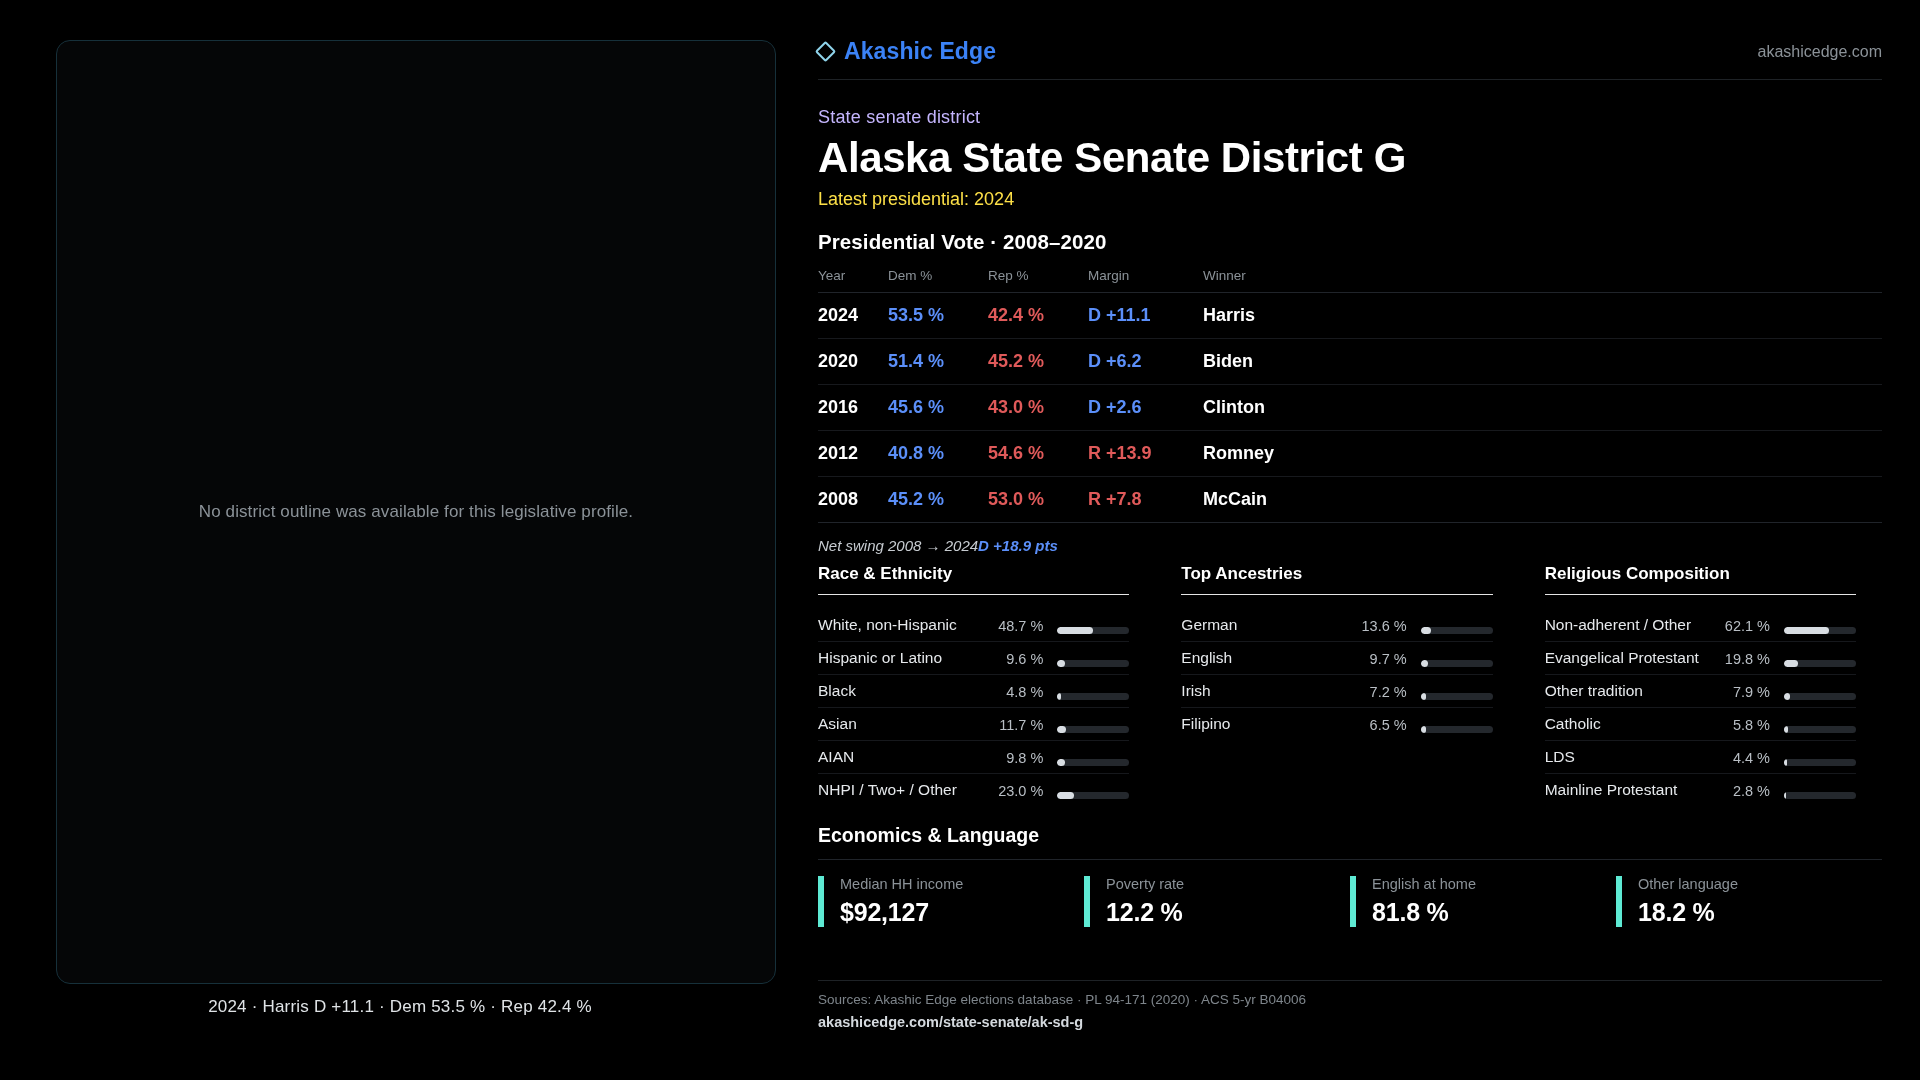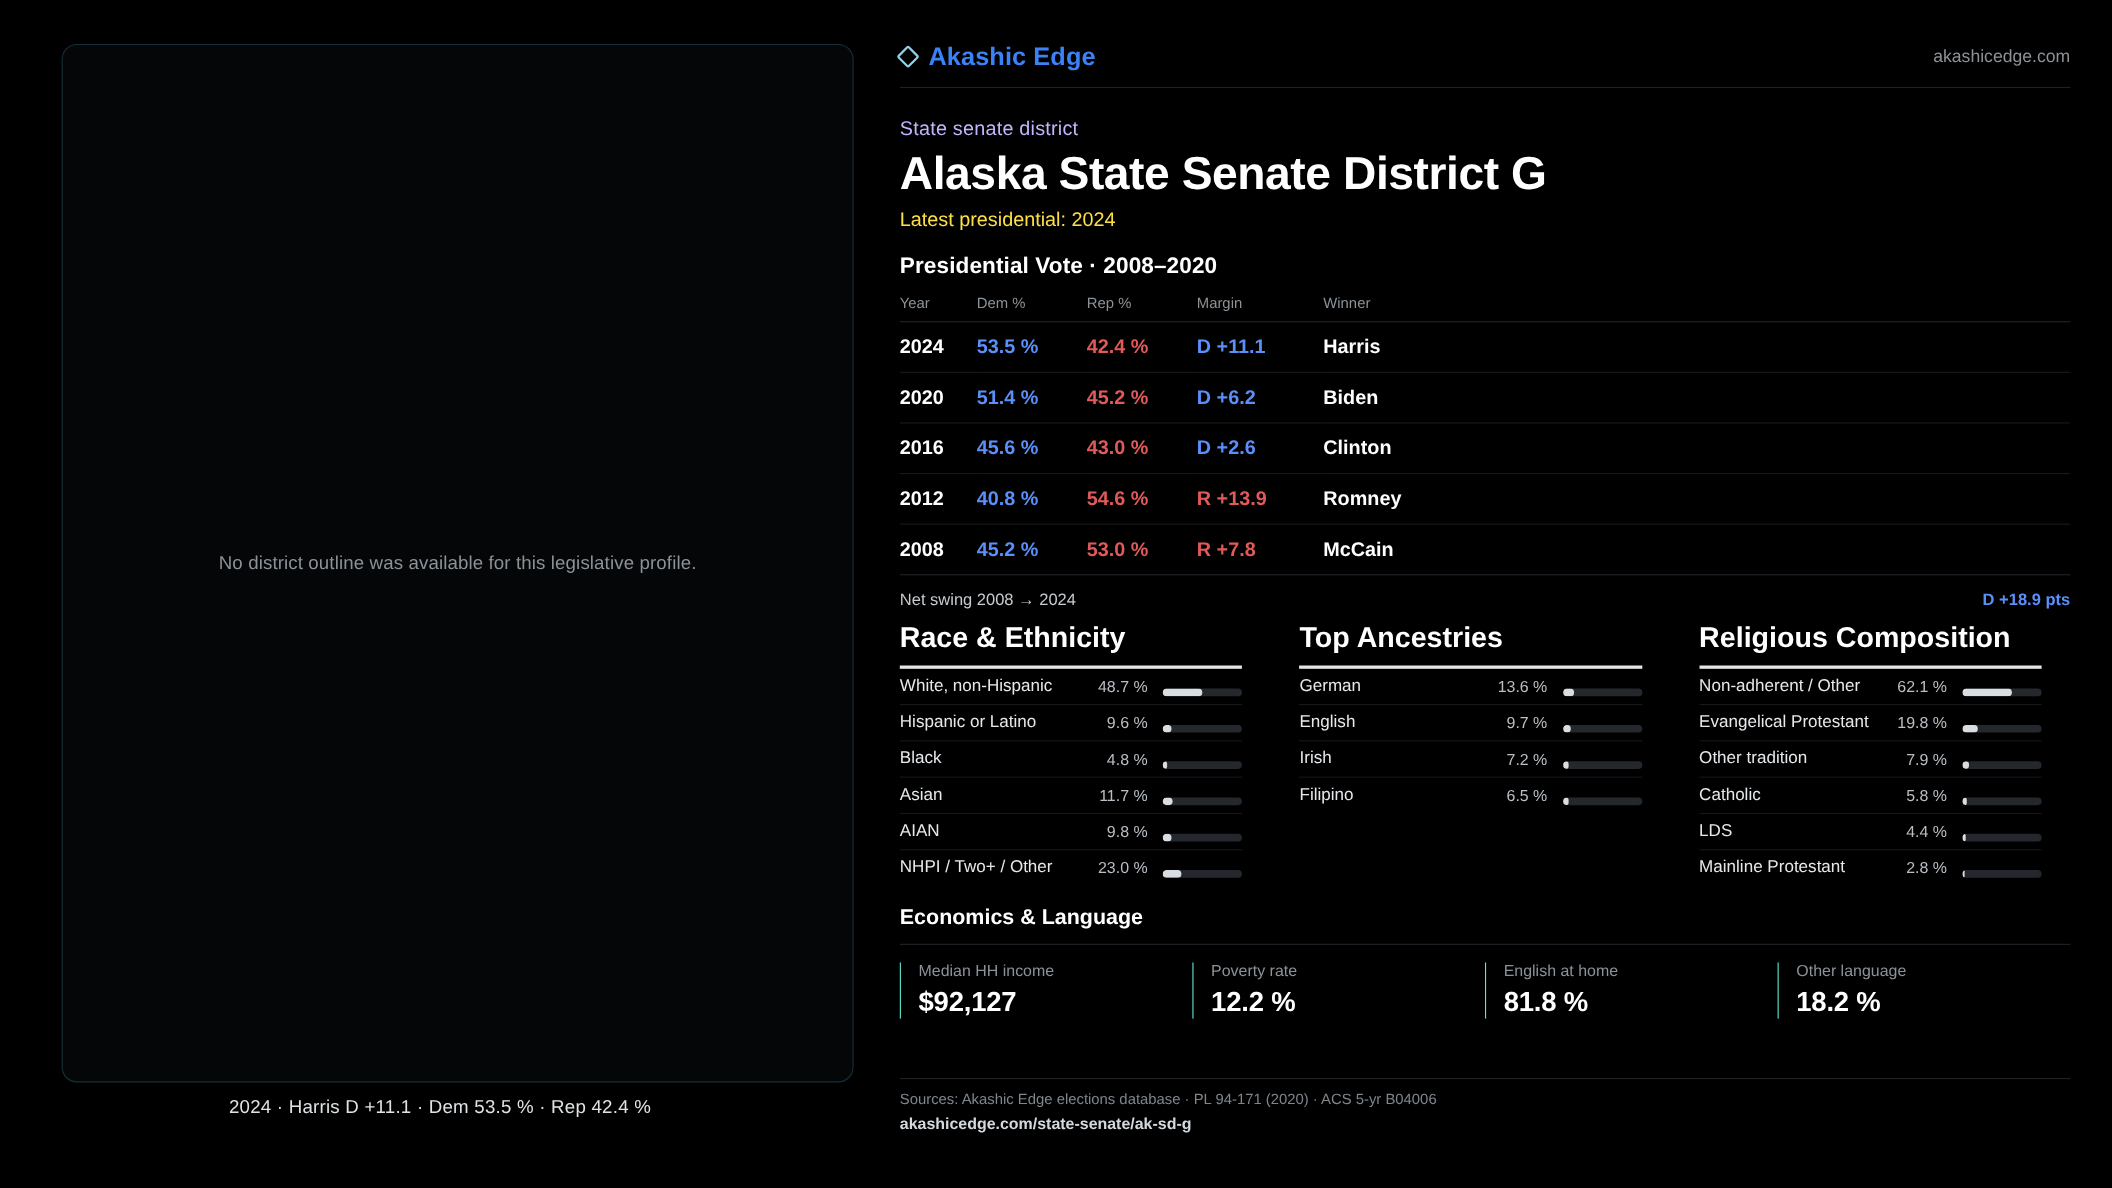--- a/index.html
+++ b/index.html
@@ -142,43 +142,43 @@
   .c-dem  { width: 100px; color: #5b8ff9; }
   .c-rep  { width: 100px; color: #e05a5a; }
   .c-margin { width: 115px; }
   .c-winner { font-weight: 400; }
   .m-d { color: #5b8ff9; }
   .m-r { color: #e05a5a; }
 
   .swing-row {
     display: flex;
     align-items: center;
-    justify-content: space-between;
     padding: 14px 0 4px 0;
+    font-style: italic;
   }
   .swing-label { font-size: 15px; color: #c7ccd1; }
   .swing-value { font-size: 15px; color: #5b8ff9; font-weight: 700; }
 
   
   .cols {
     display: flex;
     gap: 0;
     margin-top: 6px;
   }
   .col {
     flex: 1 1 0;
     padding-right: 26px;
   }
   .col + .col { padding-left: 26px; }
   .col-h {
-    font-size: 26px;
+    font-size: 17px;
     font-weight: 700;
     padding-bottom: 10px;
-    border-bottom: 3px solid #e5e5e5;
-    margin-bottom: 0;
+    border-bottom: 1px solid #e5e5e5;
+    margin-bottom: 14px;
   }
   .drow {
     display: flex;
     align-items: flex-end;
     padding: 7px 0;
     border-bottom: 1px solid #16181c;
   }
   .drow:last-child { border-bottom: none; }
   .dlabel {
     flex: 1 1 auto;
@@ -217,21 +217,21 @@
     padding-bottom: 12px;
     border-bottom: 1px solid #20242a;
   }
   .econ {
     display: flex;
     margin-top: 16px;
   }
   .stat {
     flex: 1 1 0;
     padding-left: 16px;
-    border-left: 1px solid #5eead4;
+    border-left: 6px solid #5eead4;
   }
   .stat:first-child { }
   .stat-label {
     font-size: 14.5px;
     color: #8b9298;
   }
   .stat-value {
     margin-top: 6px;
     font-size: 25px;
     font-weight: 700;

